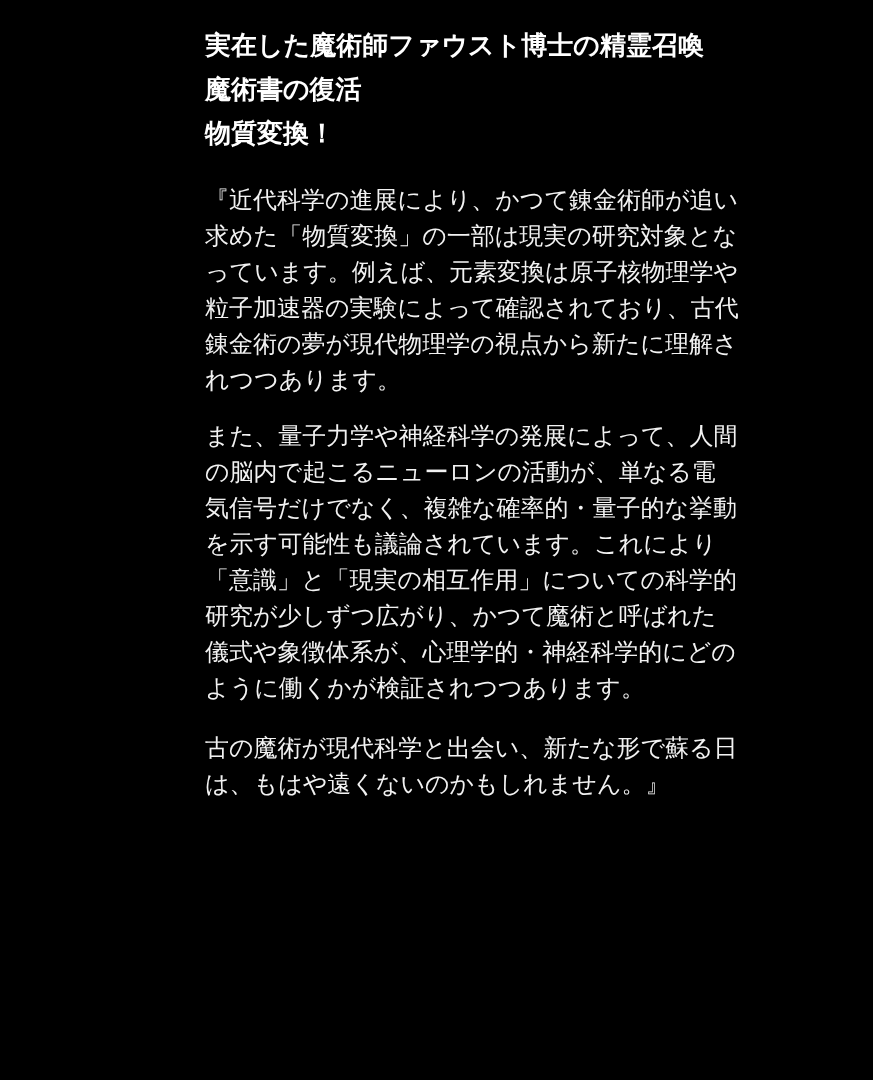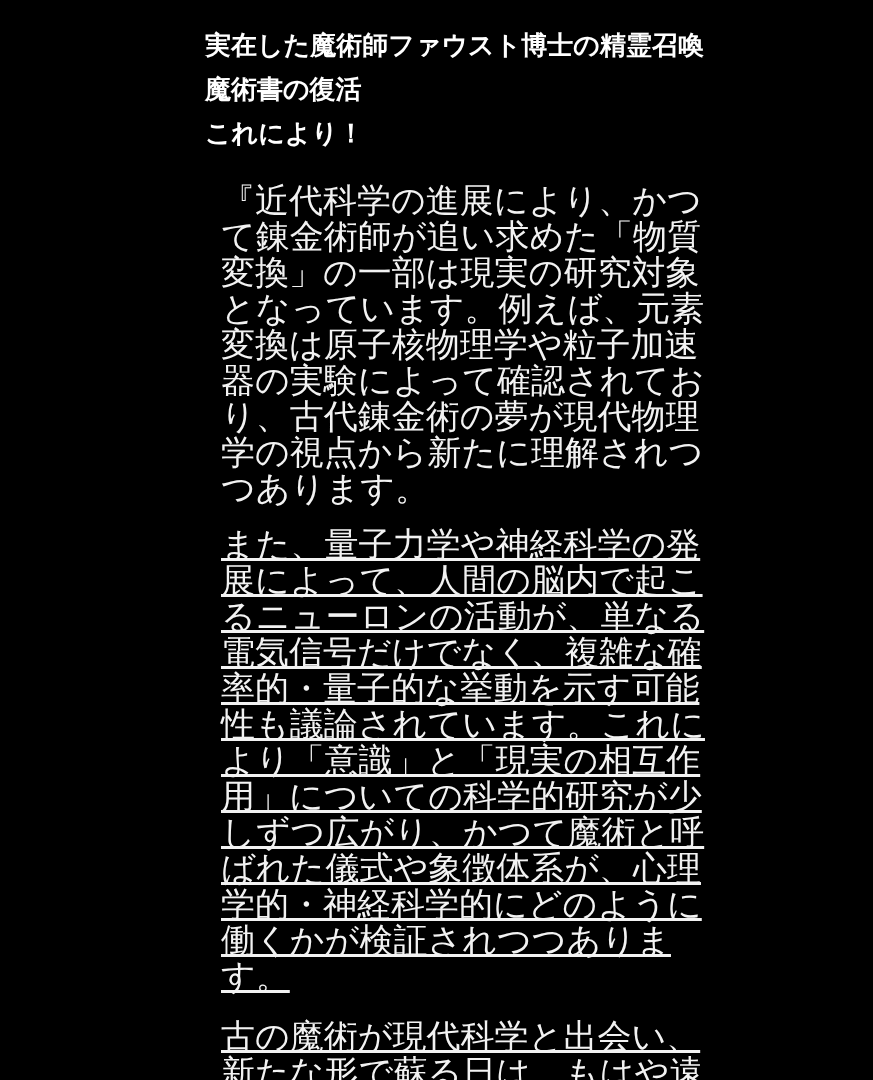--- a/index.html
+++ b/index.html
@@ -28,46 +28,45 @@
     font-size: 26px;
     line-height: 44px;
     font-weight: 700;
     letter-spacing: 0;
     text-spacing-trim: normal;
   }
   .title-line {
     display: block;
   }
   .para {
-    margin: 16px;
+    margin: 0;
     color: #f2f2f2;
-    font-size: 34px;
+    font-size: 24px;
     line-height: 36px;
     font-weight: 400;
     letter-spacing: 0;
     overflow-wrap: break-word;
     text-spacing-trim: normal;
   }
   .para + .para {
     margin-top: 20px;
-    text-decoration: underline;
   }
   .para + .para.para-tight {
     margin-top: 5px;
   }
   .para + .para.para-wide {
     margin-top: 24px;
   }
 </style>
 </head>
 <body>
 
 <div class="screen">
   <div class="content">
     <h1 class="title">
       <span class="title-line">実在した魔術師ファウスト博士の精霊召喚魔術書の復活</span>
-      <span class="title-line">これにより！</span>
+      <span class="title-line">物質変換！</span>
     </h1>
     <p class="para">『近代科学の進展により、かつて錬金術師が追い求めた「物質変換」の一部は現実の研究対象となっています。例えば、元素変換は原子核物理学や粒子加速器の実験によって確認されており、古代錬金術の夢が現代物理学の視点から新たに理解されつつあります。</p>
     <p class="para">また、量子力学や神経科学の発展によって、人間の脳内で起こるニューロンの活動が、単なる電気信号だけでなく、複雑な確率的・量子的な挙動を示す可能性も議論されています。これにより「意識」と「現実の相互作用」についての科学的研究が少しずつ広がり、かつて魔術と呼ばれた儀式や象徴体系が、心理学的・神経科学的にどのように働くかが検証されつつあります。</p>
     <p class="para para-wide">古の魔術が現代科学と出会い、新たな形で蘇る日は、もはや遠くないのかもしれません。』</p>
   </div>
 </div>
 
 </body></html>

